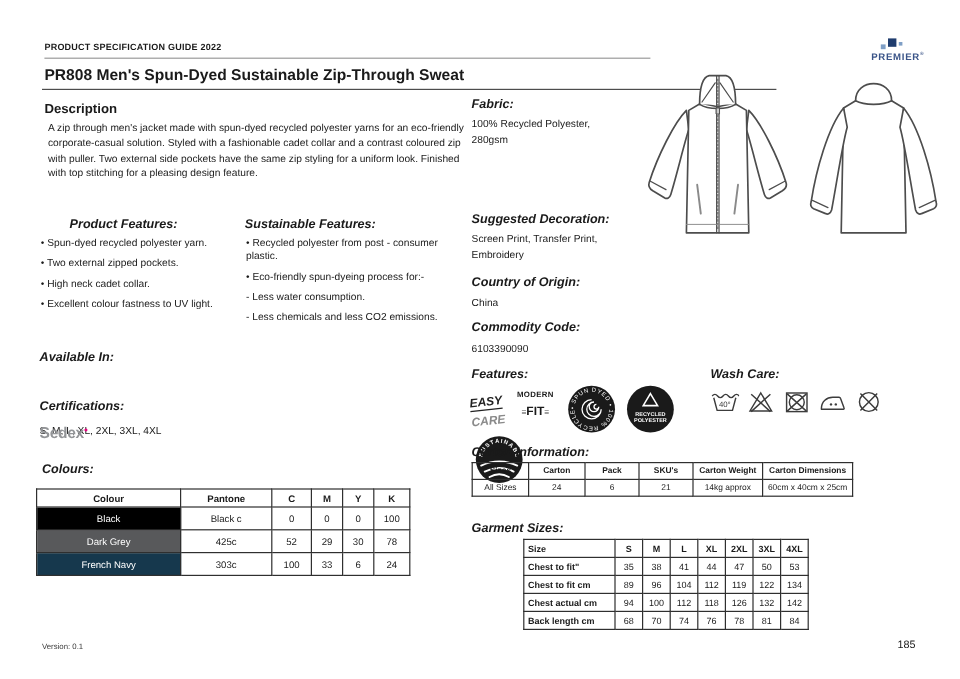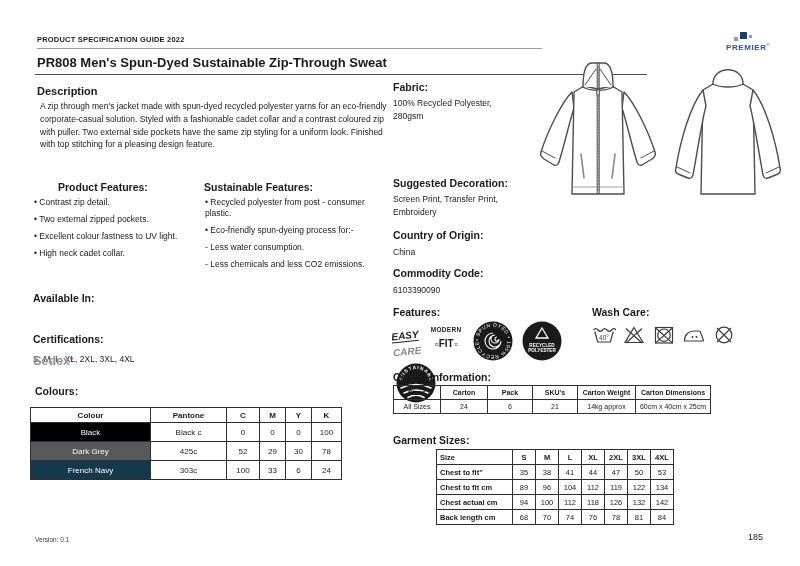--- a/index.html
+++ b/index.html
@@ -6,21 +6,21 @@
   body { background:#e8e8e8; }
   .page {
     position:relative; width:800px; height:566px; background:#ffffff;
     font-family:"Liberation Sans", sans-serif; color:#1a1a1a; overflow:hidden;
     margin:0 auto;
   }
   .abs { position:absolute; }
   .h-guide { font-size:7.5px; font-weight:bold; letter-spacing:.2px; }
   .h-title { font-size:13px; font-weight:bold; }
   .h2 { font-size:11px; font-weight:bold; }
-  .h3 { font-size:10.5px; font-weight:bold; }
+  .h3 { font-size:10.5px; font-weight:bold;font-style:italic; }
   .body-text { font-size:8.5px; line-height:1.5; }
   .rule { height:1px; background:#9b9b9b; }
   .rule-dark { height:1px; background:#4d4d4d; }
   .feat-item { font-size:8.5px; line-height:1.3; margin-bottom:6px; }
   .feat-item.bullet::before { content:"• "; }
   .small-text { font-size:8.5px; }
   table { border-collapse:collapse; }
   td, th { border:1px solid #2f2f2f; text-align:center; padding:1px 2px; }
   .col-table { font-size:8px; }
   .col-table th { font-weight:bold; height:15px; }
@@ -60,24 +60,24 @@
     <div class="abs" style="left:16px; top:2px; width:7px; height:7px; background:#1f3c6e;"></div>
     <div class="abs" style="left:25px; top:5px; width:3px; height:3px; background:#7f9fc6;"></div>
     <div class="abs logo-text" style="left:2px; top:12px;"><span>PREMIER</span><span style="font-size:4px; vertical-align:super;">®</span></div>
   </div>
 
   <div class="abs h2" style="left:37px; top:85px;">Description</div>
   <div class="abs body-text" style="left:40px; top:100px; width:352px;">A zip through men's jacket made with spun-dyed recycled polyester yarns for an eco-friendly corporate-casual solution.  Styled with a fashionable cadet collar and a contrast coloured zip with puller.  Two external side pockets have the same zip styling for a uniform look. Finished with top stitching for a pleasing design feature.</div>
 
   <div class="abs h3" style="left:58px; top:181px;">Product Features:</div>
   <div class="abs" style="left:34px; top:197px; width:170px;">
-    <div class="feat-item bullet">Contrast zip detail.</div>
+    <div class="feat-item bullet">Spun-dyed recycled polyester yarn.</div>
     <div class="feat-item bullet">Two external zipped pockets.</div>
+    <div class="feat-item bullet">High neck cadet collar.</div>
     <div class="feat-item bullet">Excellent colour fastness to UV light.</div>
-    <div class="feat-item bullet">High neck cadet collar.</div>
   </div>
 
   <div class="abs h3" style="left:204px; top:181px;">Sustainable Features:</div>
   <div class="abs" style="left:205px; top:197px; width:180px;">
     <div class="feat-item bullet">Recycled polyester from post - consumer plastic.</div>
     <div class="feat-item bullet">Eco-friendly spun-dyeing process for:-</div>
     <div class="feat-item">- Less water consumption.</div>
     <div class="feat-item">- Less chemicals and less CO2 emissions.</div>
   </div>
 

